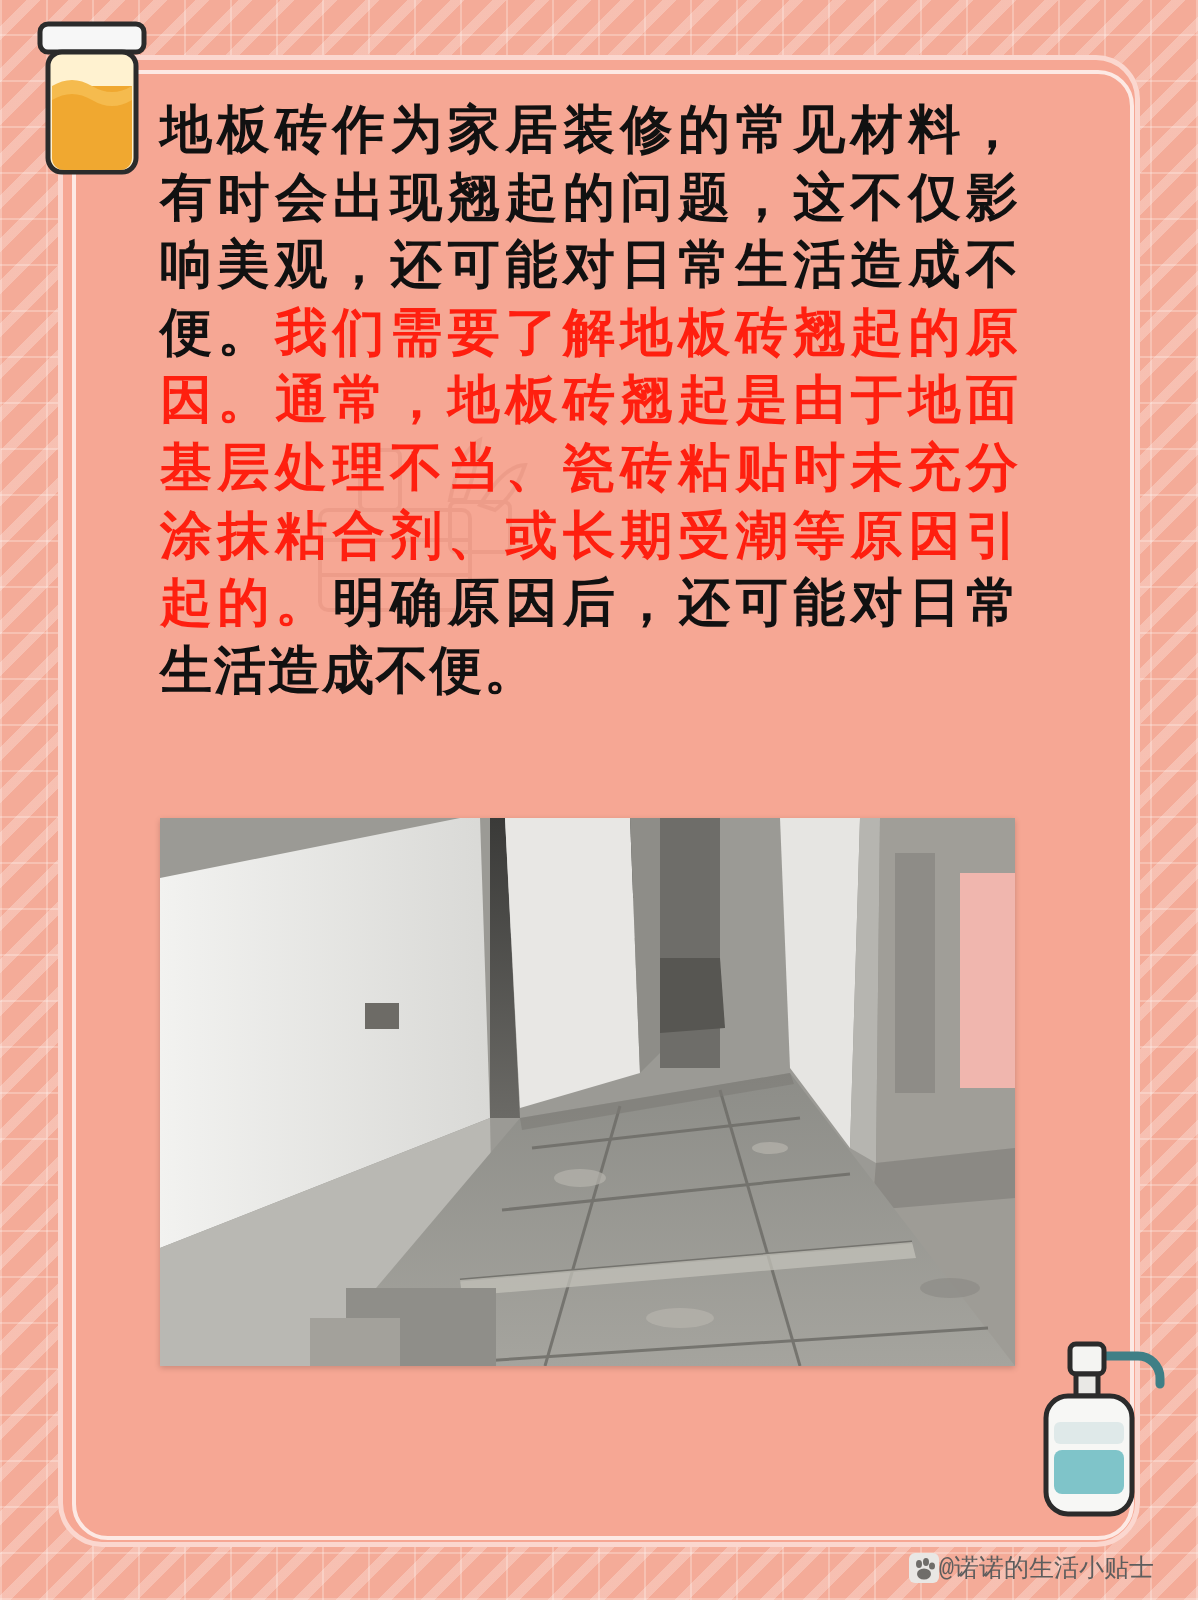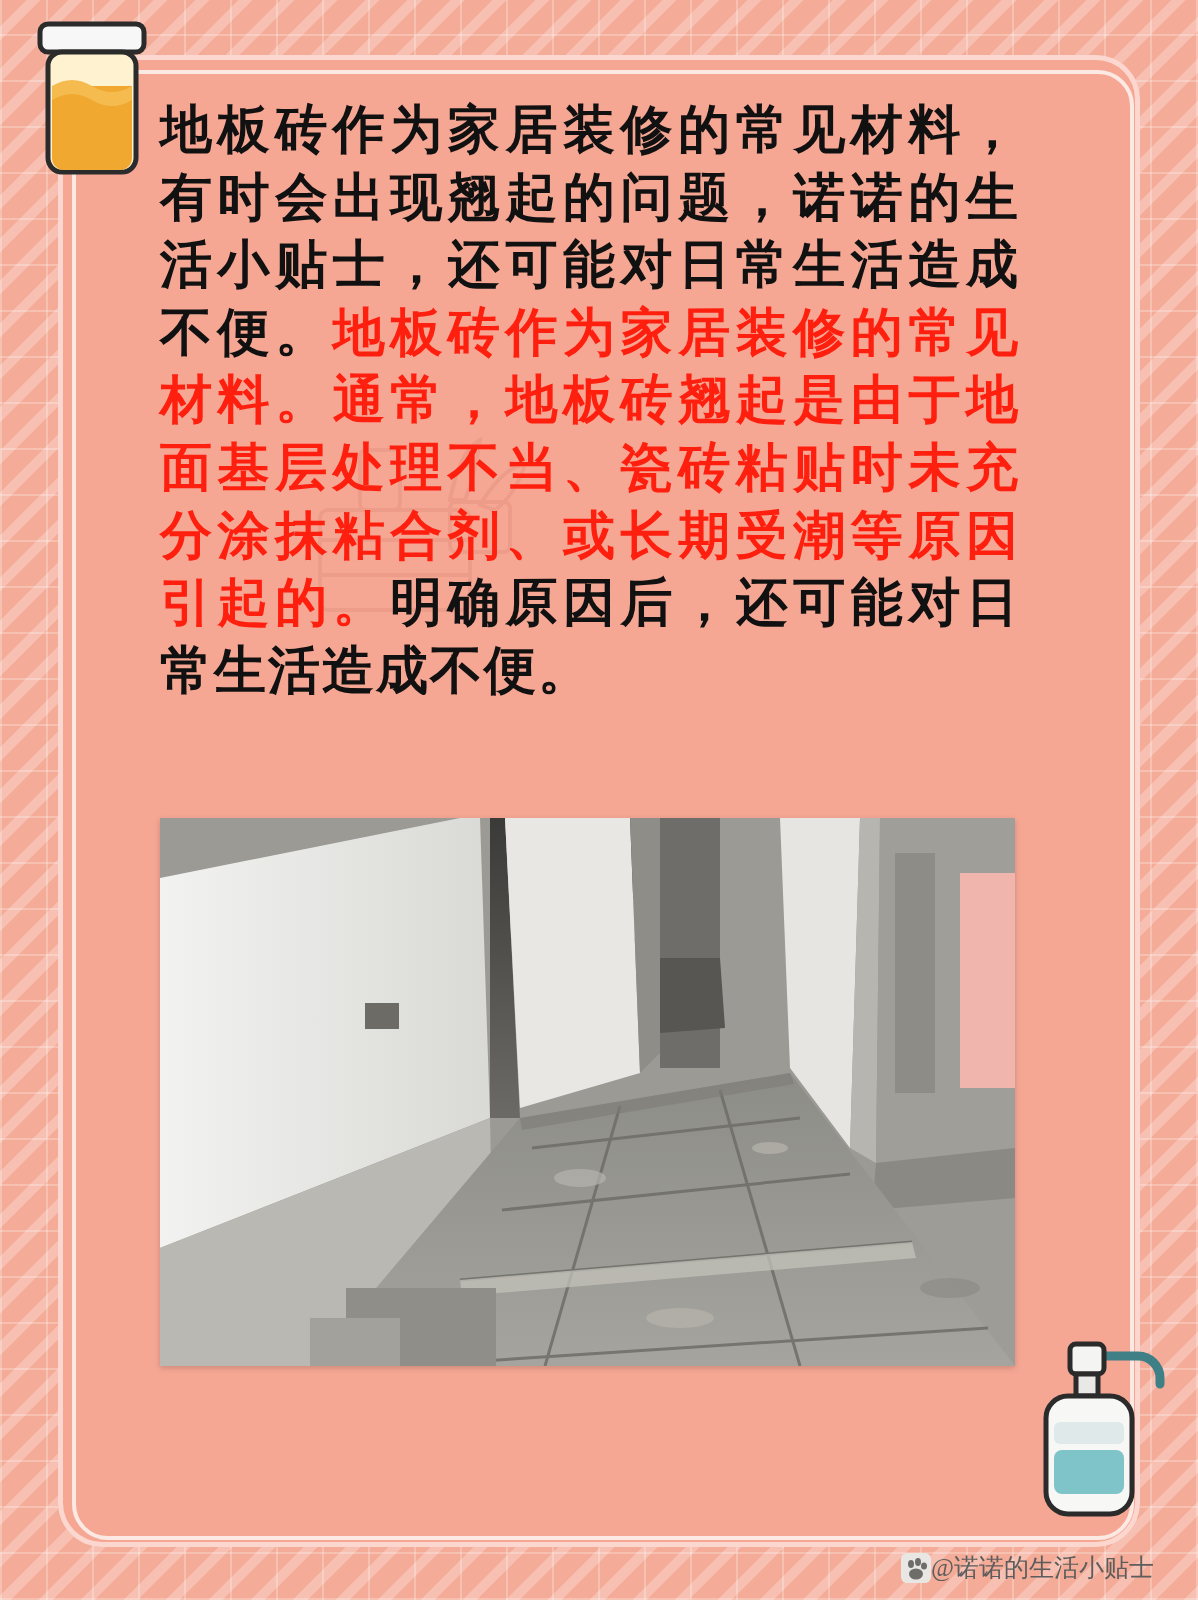--- a/index.html
+++ b/index.html
@@ -120,21 +120,21 @@
   .photo svg { display: block; }
   
   .footer {
     position: absolute;
     right: 44px;
     bottom: 16px;
     display: flex;
     align-items: center;
     color: #5d5d5d;
     font-size: 25px;
-    font-family: Liberation Serif, serif;
+    font-family: Liberation Mono, monospace;
   }
   .footer .logo {
     width: 30px;
     height: 30px;
     display: inline-block;
   }
 </style>
 </head>
 <body>
 
@@ -164,21 +164,21 @@
   <div class="jar">
     <svg viewBox="0 0 140 190" width="140" height="190" xmlns="http://www.w3.org/2000/svg">
       <rect x="18" y="16" width="104" height="28" rx="8" fill="#f7f7f7" stroke="#2b2b2b" stroke-width="5"></rect>
       <rect x="26" y="44" width="88" height="120" rx="14" fill="#fff2d0" stroke="#2b2b2b" stroke-width="5"></rect>
       <path d="M30 78 h80 v72 a12 12 0 0 1 -12 12 h-56 a12 12 0 0 1 -12 -12 z" fill="#f0a830"></path>
       <path d="M30 78 q20 -12 40 0 q20 12 40 0 v14 q-20 12 -40 0 q-20 -12 -40 0 z" fill="#f5bb4e"></path>
     </svg>
   </div>
 
   <div class="textblock">
-    <span>地板砖作为家居装修的常见材料，有时会出现翘起的问题，诺诺的生活小贴士，还可能对日常生活造成不便。</span><span class="hl">地板砖作为家居装修的常见材料。通常，地板砖翘起是由于地面基层处理不当、瓷砖粘贴时未充分涂抹粘合剂、或长期受潮等原因引起的。</span><span>明确原因后，还可能对日常生活造成不便。</span>
+    <span>地板砖作为家居装修的常见材料，有时会出现翘起的问题，这不仅影响美观，还可能对日常生活造成不便。</span><span class="hl">我们需要了解地板砖翘起的原因。通常，地板砖翘起是由于地面基层处理不当、瓷砖粘贴时未充分涂抹粘合剂、或长期受潮等原因引起的。</span><span>明确原因后，还可能对日常生活造成不便。</span>
   </div>
 
   <div class="photo">
     <svg viewBox="0 0 855 548" width="855" height="548" xmlns="http://www.w3.org/2000/svg">
       <defs>
         <linearGradient id="floorG" x1="0" y1="0" x2="0" y2="1">
           <stop offset="0%" stop-color="#8d8d88"></stop>
           <stop offset="100%" stop-color="#a5a49e"></stop>
         </linearGradient>
         <linearGradient id="wallG" x1="0" y1="0" x2="1" y2="0">

